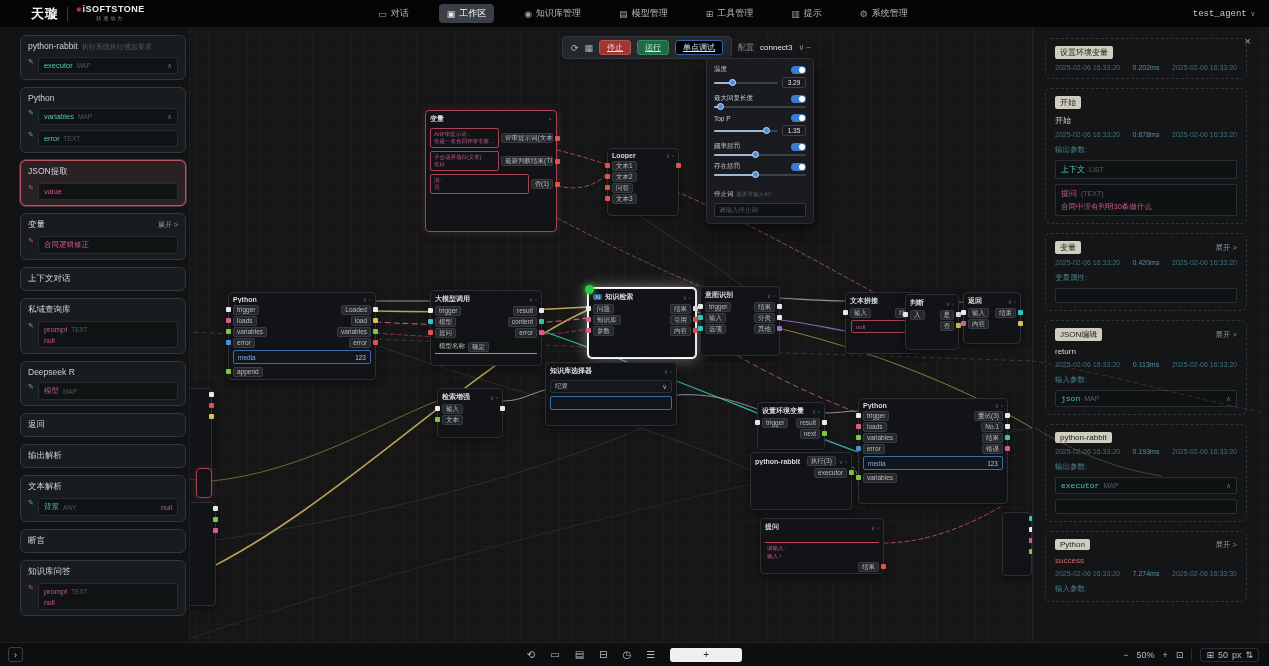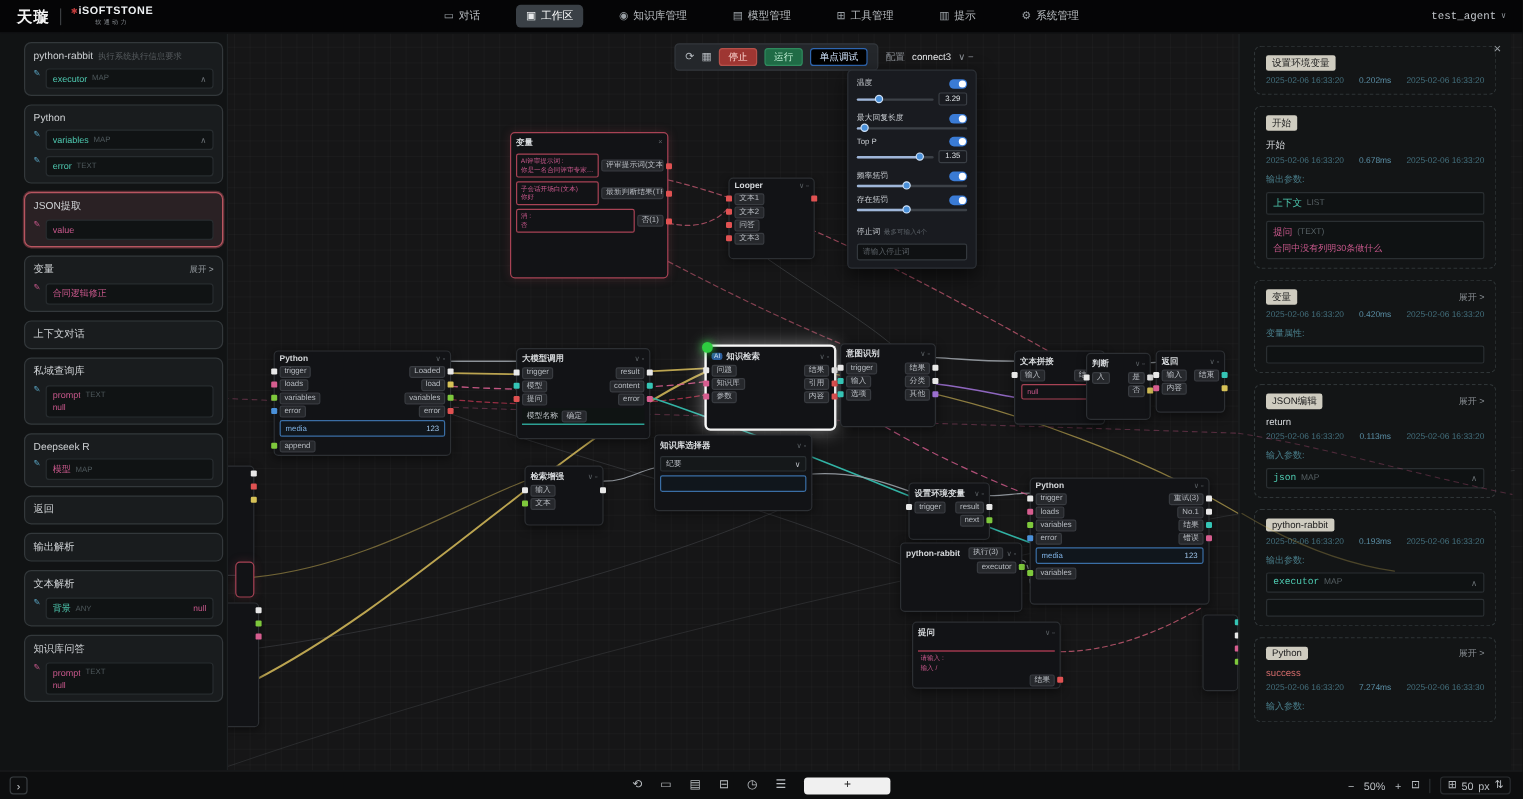--- a/index.html
+++ b/index.html
@@ -47,21 +47,21 @@
   .nbx .pl{max-width:52px;}
   .nbx .dot{margin-right:-8px;}
   .nbx2{margin:2px 5px;border:1px solid #a84355;border-radius:2px;height:13px;font-size:6px;
     color:#c9588c;display:flex;align-items:center;padding:0 4px;}
 
   
   .cv-toolbar{position:absolute;left:562px;top:36px;z-index:3;display:flex;align-items:center;gap:6px;}
   .tb-pill{display:flex;align-items:center;gap:6px;background:#24272b;border:1px solid #33373c;
     border-radius:4px;padding:3px 8px;}
   .tb-ic{color:#aeb3b8;font-size:9px;cursor:default;}
-  .tb-btn{font-size:8px;padding:1px 7px;border-radius:3px;border:1px solid transparent;line-height:11px;}
+  .tb-btn{font-size:8px;padding:1px 7px;border-radius:3px;border:1px solid transparent;line-height:11px;text-decoration:underline;}
   .tb-btn.red{background:#9e3632;color:#ffd9d5;border-color:#b5504a;}
   .tb-btn.green{background:#1f6b46;color:#c5f2d8;border-color:#2f8a5e;}
   .tb-btn.blue{background:#000000;color:#d3e6ff;border-color:#2f66b0;}
   .tb-txt{font-size:8px;color:#8d9298;}
   .tb-txt.w{color:#e8eaec;}
   .cfg{position:absolute;left:706px;top:58px;width:108px;z-index:3;background:#191b20;
     border:1px solid #2c3036;border-radius:4px;padding:6px 7px;box-shadow:0 6px 16px rgba(0,0,0,.6);}
   .cfg-row{margin-bottom:6px;}
   .cfg-lr{display:flex;justify-content:space-between;align-items:center;margin-bottom:3px;}
   .cfg-lab{font-size:6.5px;color:#c8ccd1;white-space:nowrap;overflow:hidden;}
@@ -73,21 +73,21 @@
   .trk b{position:absolute;top:-3px;width:7px;height:7px;border-radius:50%;background:#4a90d9;
     border:1px solid #cfe0f5;margin-left:-3px;}
   .cfg-val{width:24px;height:11px;border:1px solid #3a3f45;border-radius:2px;font-size:6.5px;
     color:#dfe3e6;display:flex;align-items:center;justify-content:center;flex:none;}
   .cfg-foot .hint{font-size:5.5px;color:#5a6066;margin-left:3px;}
   .cfg-inp{margin-top:3px;height:14px;background:#0f1113;border:1px solid #33383d;border-radius:2px;
     font-size:6.5px;color:#5a6066;display:flex;align-items:center;padding:0 4px;}
 
   
   .topbar{position:absolute;left:0;top:0;right:0;height:28px;background:#050506;z-index:10;
-    display:flex;align-items:center;border-bottom:1px solid #17181a;}
+    display:flex;align-items:center;border-bottom:1px solid #17181a;padding-left:17px;}
   .logo{display:flex;align-items:center;gap:8px;padding-left:14px;width:200px;flex:none;}
   .logo-cn{color:#f2f2f2;font-size:13px;font-weight:bold;letter-spacing:1px;}
   .logo-div{width:1px;height:14px;background:#3a3d40;}
   .logo-en{display:flex;flex-direction:column;line-height:8px;}
   .logo-en .en{color:#eceff1;font-size:9px;font-weight:bold;letter-spacing:.5px;}
   .logo-en .en .star{color:#c03b3b;font-size:7px;}
   .logo-en .sub{color:#8a8f94;font-size:5px;letter-spacing:2px;text-align:center;}
   .nav{display:flex;align-items:center;gap:22px;margin:0 auto;}
   .nav-item{display:flex;align-items:center;gap:4px;font-size:9px;color:#b9bdc1;padding:3px 8px;
     border-radius:4px;cursor:default;white-space:nowrap;}
@@ -964,20 +964,25 @@
             <div class="sfb-l1">
               <span class="lab teal">背景</span>
               <span class="typ">ANY</span>
               <span class="vr">null</span>
             </div>
           </div>
         </div>
       </div>
       <div class="sc">
         <div class="sc-tr">
+          <span class="sc-title">断言</span>
+        </div>
+      </div>
+      <div class="sc">
+        <div class="sc-tr">
           <span class="sc-title">知识库问答</span>
         </div>
         <div class="sf">
           <span class="pen" style="color: rgb(201, 88, 140);">✎</span>
           <div class="sfb">
             <div class="sfb-l1">
               <span class="lab pink">prompt</span>
               <span class="typ">TEXT</span>
             </div>
             <div class="val">null</div>

